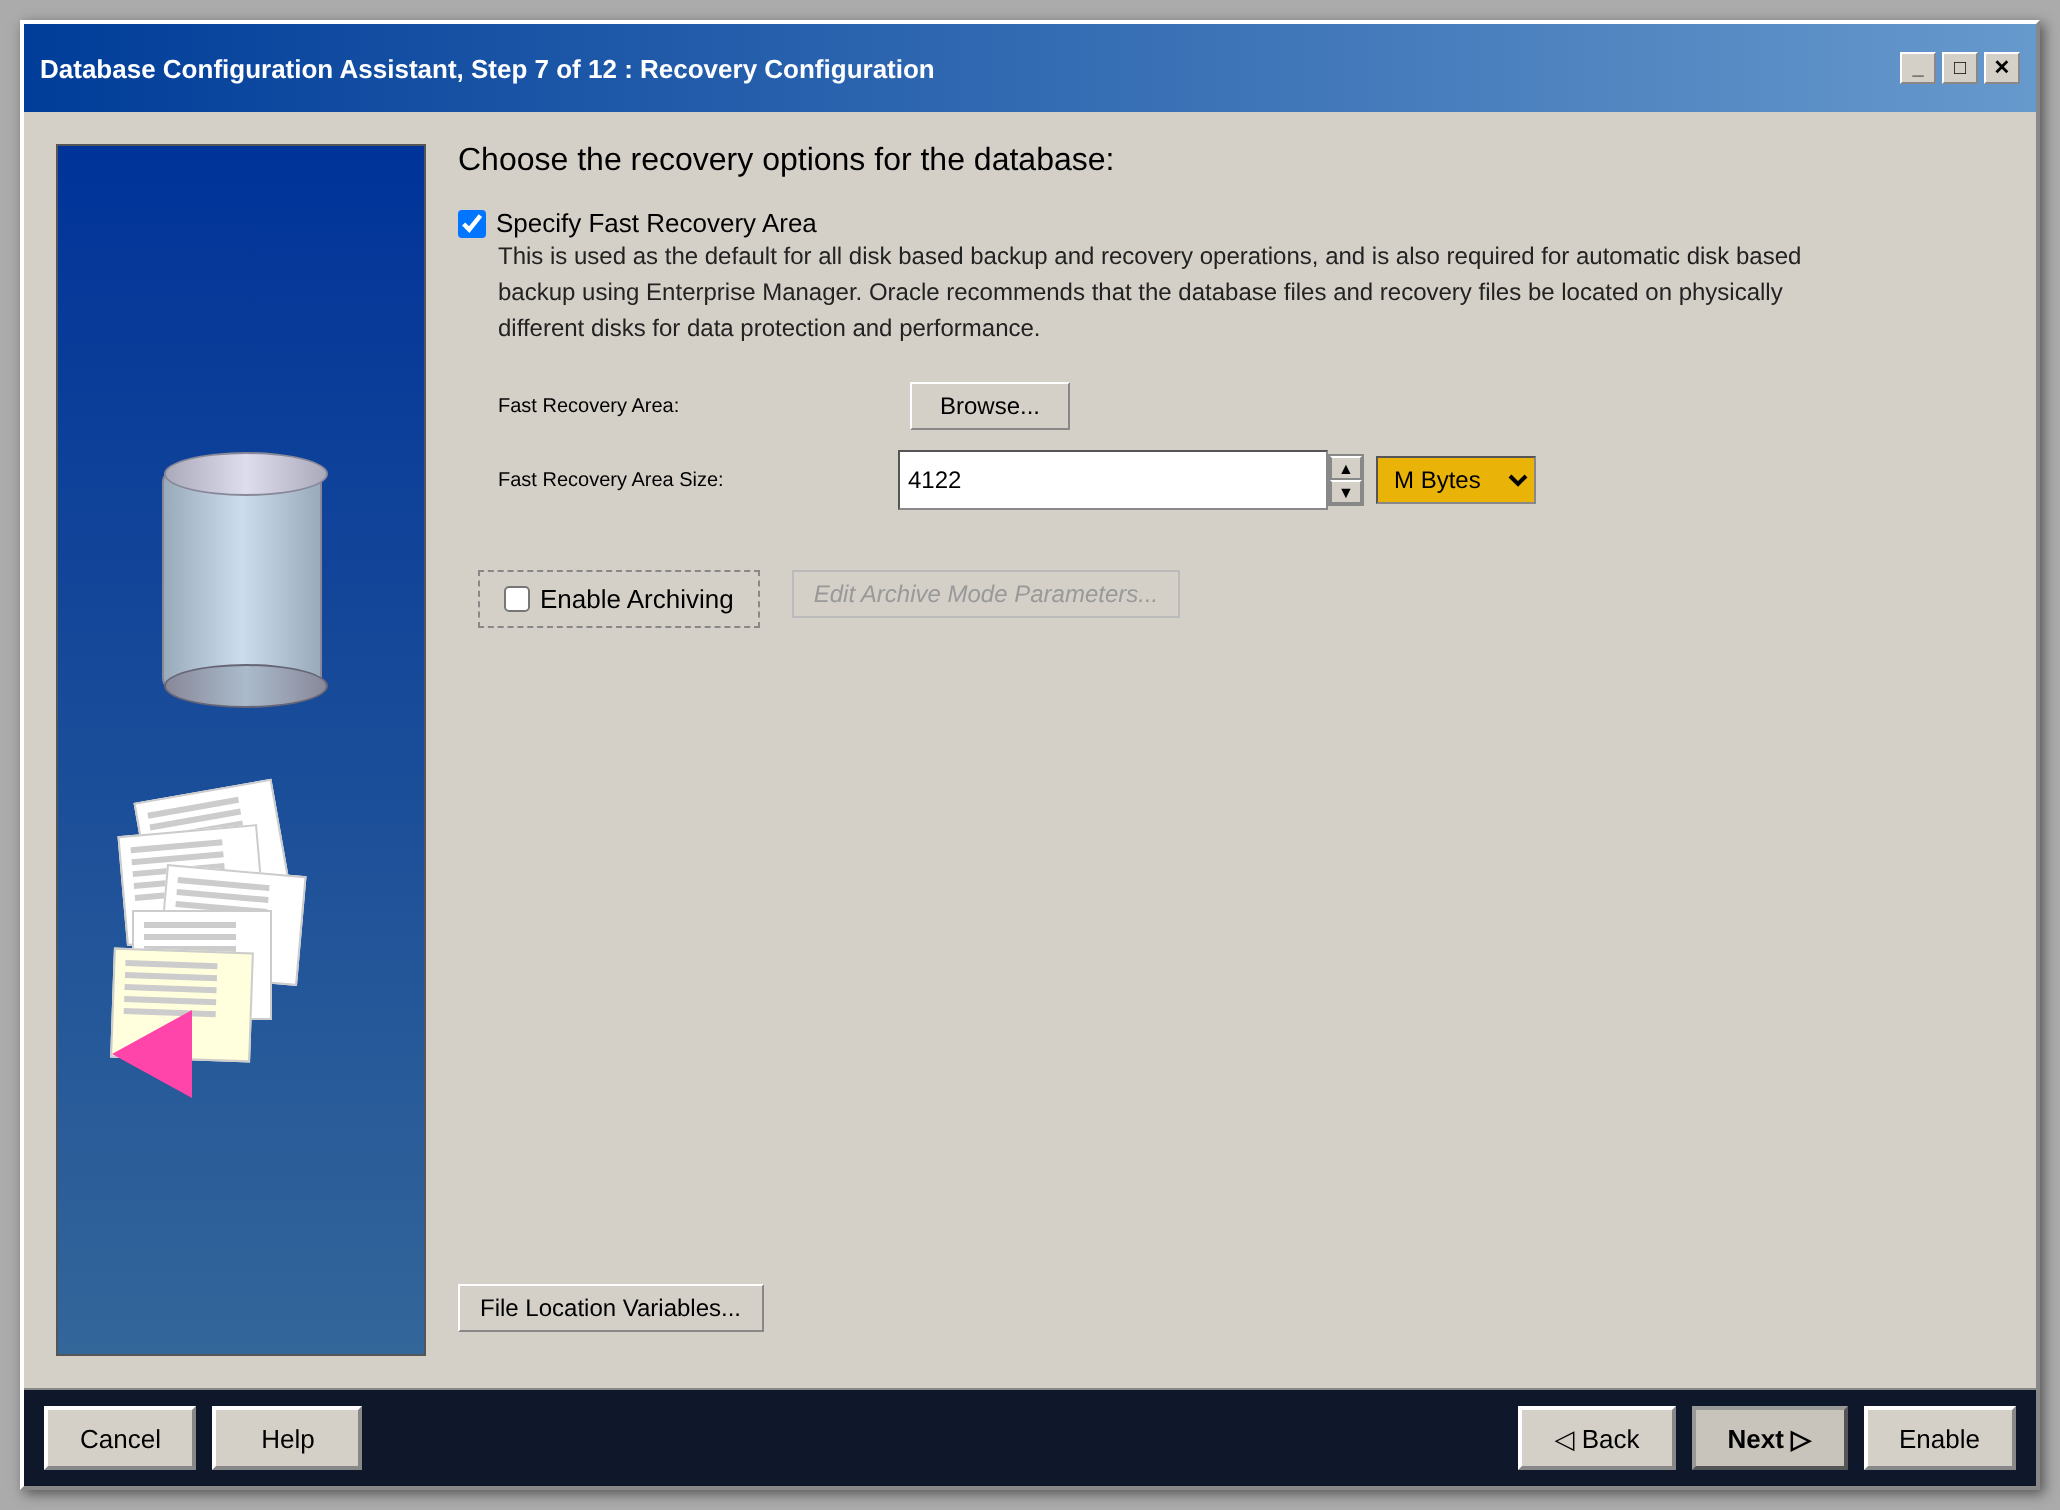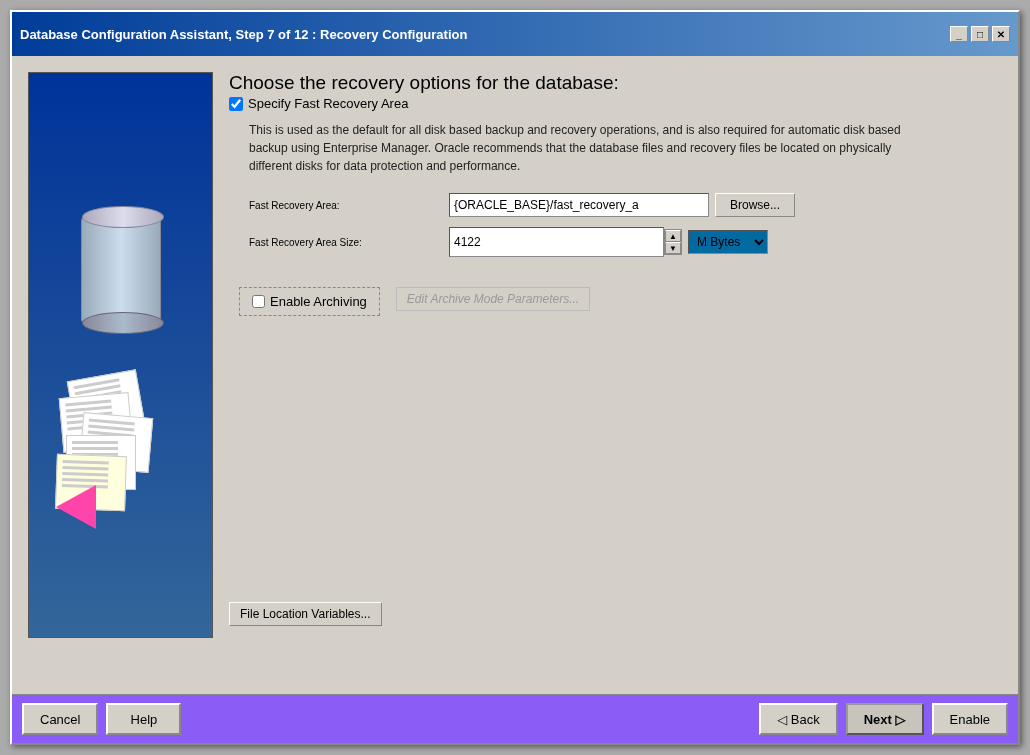--- a/index.html
+++ b/index.html
@@ -163,29 +163,28 @@
       flex: 1;
       display: flex;
       flex-direction: column;
     }
     .main-content {
       flex: 1;
       display: flex;
       flex-direction: column;
     }
     .intro-text {
-      margin-bottom: 2px;
-      font-size: 19px;
+      margin-bottom: 14px;
+      font-size: 16px;
       color: #000;
     }
     .checkbox-row {
       display: flex;
       align-items: center;
       gap: 5px;
-      margin-bottom: 10px;
     }
     .checkbox-row input[type=checkbox] {
       width: 14px;
       height: 14px;
     }
     .description-text {
       font-size: 12px;
       color: #222;
       margin-left: 20px;
       margin-bottom: 18px;
@@ -254,21 +253,21 @@
       font-size: 12px;
       cursor: pointer;
       min-width: 80px;
     }
     .btn-browse {
       margin-left: 6px;
     }
     .size-select {
       margin-left: 6px;
       height: 24px;
-      background: #0369a1;
+      background: #eab308;
       border: 1px solid #888;
       border-top: 1px solid #555;
       border-left: 1px solid #555;
       font-size: 12px;
       padding: 0 4px;
       min-width: 80px;
     }
     .archive-section {
       margin-top: 20px;
       margin-left: 10px;
@@ -291,27 +290,26 @@
     .bottom-area {
       display: flex;
       flex-direction: column;
     }
     .file-location-row {
       display: flex;
       margin-bottom: 12px;
       padding-right: 4px;
     }
     .nav-bar {
-      background: #8b5cf6;
+      background: #0f172a;
       border-top: 1px solid #888;
       padding: 8px 10px;
       display: flex;
       justify-content: space-between;
       align-items: center;
-      margin-top: 40px;
     }
     .nav-left {
       display: flex;
       gap: 8px;
     }
     .nav-right {
       display: flex;
       gap: 8px;
       align-items: center;
     }
@@ -402,21 +400,20 @@
 
         <div class="checkbox-row">
           <input type="checkbox" id="chk-fast-recovery" checked="" style="">
           <label for="chk-fast-recovery">Specify Fast Recovery Area</label>
         </div>
 
         <div class="description-text">This is used as the default for all disk based backup and recovery operations, and is also required for automatic disk based backup using Enterprise Manager. Oracle recommends that the database files and recovery files be located on physically different disks for data protection and performance.</div>
 
         <div class="field-row">
           <span class="field-label">Fast Recovery Area:</span>
-          <input class="field-input" type="text" value="{ORACLE_BASE}/fast_recovery_a" style="">
           <button class="btn btn-browse">Browse...</button>
         </div>
 
         <div class="field-row">
           <span class="field-label">Fast Recovery Area Size:</span>
           <div class="spinner-wrapper">
             <input class="spinner-input" type="text" value="4122" style="">
             <div class="spinner-btns">
               <div class="spinner-btn">▲</div>
               <div class="spinner-btn">▼</div>

